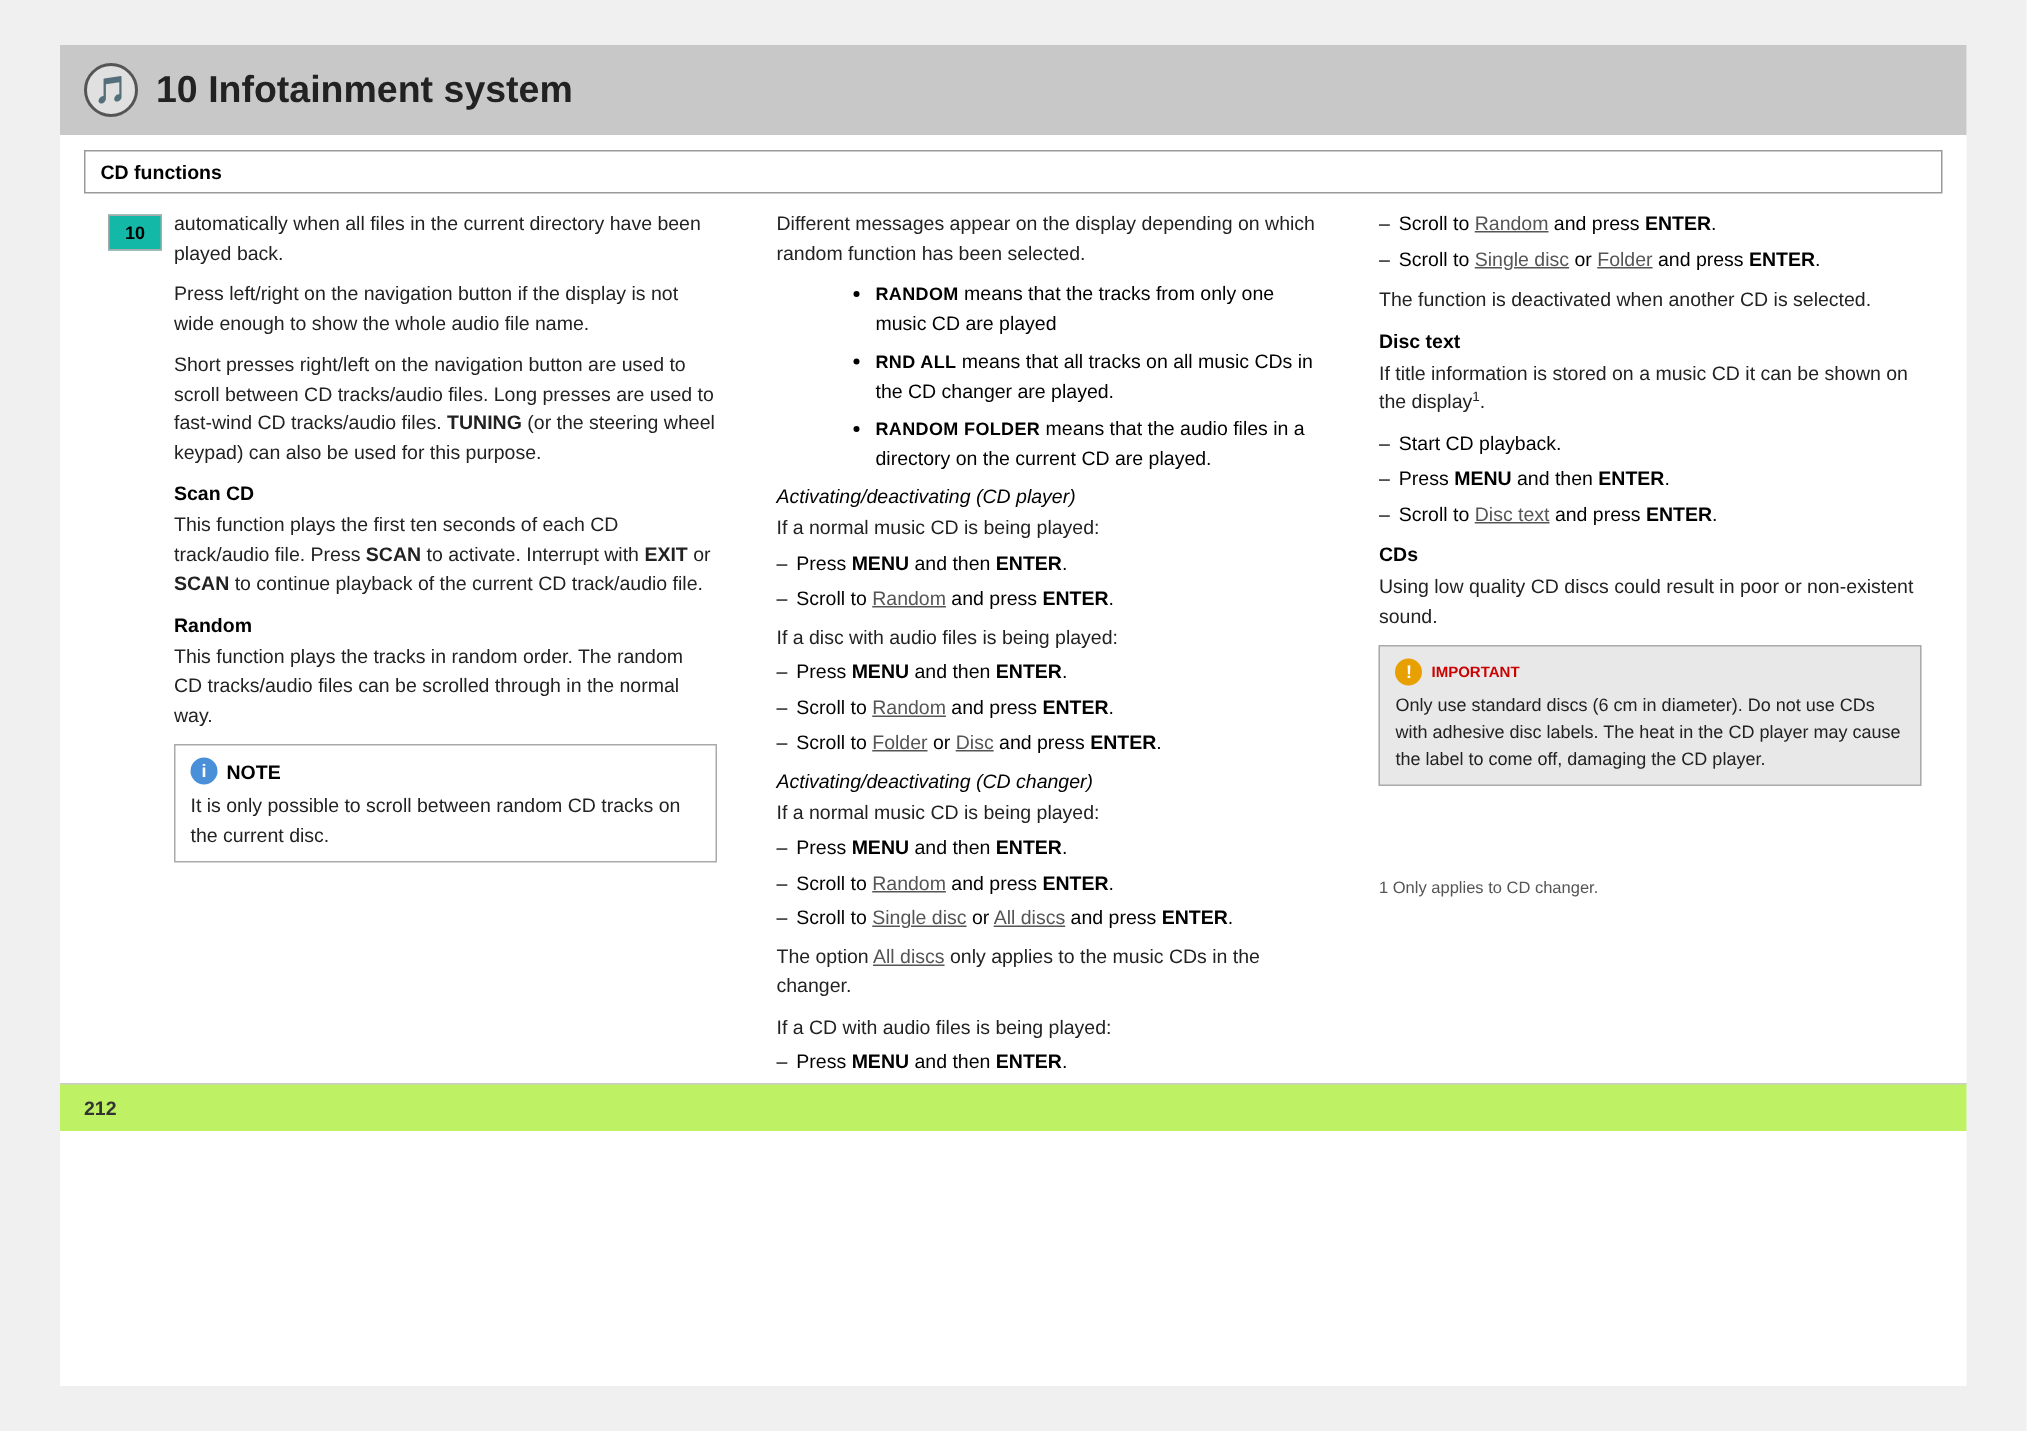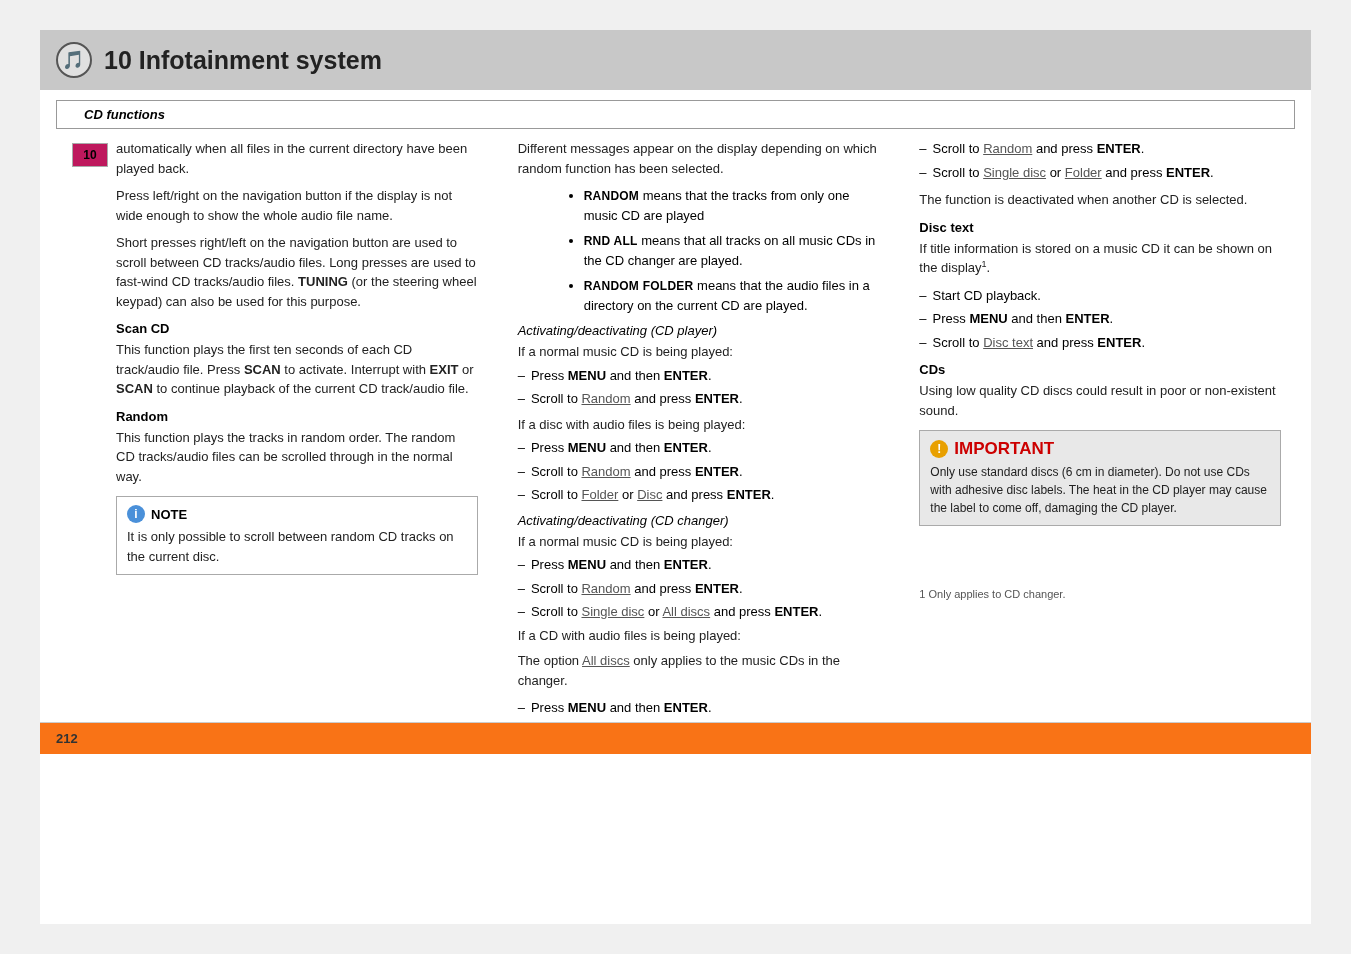--- a/index.html
+++ b/index.html
@@ -41,43 +41,42 @@
     }
     .chapter-title {
       font-size: 25px;
       font-weight: bold;
       color: #222;
     }
     
     .section-box {
       border: 1px solid #999;
       margin: 0 0 10px 0;
-      padding: 6px 27px;
+      padding: 6px 10px;
       background: #fff;
-      font-style: italic;
     }
     .section-box-title {
       font-weight: bold;
       font-size: 13px;
     }
     
     .content-area {
       display: flex;
       padding: 10px 0;
     }
     .left-margin {
       width: 60px;
       flex-shrink: 0;
       display: flex;
       flex-direction: column;
       align-items: flex-end;
       padding-right: 8px;
     }
     .page-tab {
-      background: #be185d;
+      background: #14b8a6;
       border: 1px solid #aaa;
       width: 36px;
       padding: 4px 0;
       text-align: center;
       font-size: 12px;
       font-weight: bold;
       margin-top: 4px;
     }
     .columns {
       flex: 1;
@@ -186,28 +185,28 @@
       display: flex;
       align-items: center;
       justify-content: center;
       font-size: 12px;
       font-weight: bold;
       margin-right: 6px;
       flex-shrink: 0;
     }
     .important-label {
       font-weight: bold;
-      font-size: 17px;
+      font-size: 10px;
       color: #c00;
     }
     
     .page-footer {
       border-top: 1px solid #ccc;
       padding: 8px 16px;
-      background: #f97316;
+      background: #bef264;
       display: flex;
       align-items: center;
     }
     .page-number {
       font-size: 13px;
       color: #333;
       font-weight: bold;
     }
     .footnote {
       font-size: 11px;
@@ -317,24 +316,24 @@
         </div>
         <div class="dash-item">
           <span class="dash">–</span>
           <span>Scroll to <span style="text-decoration:underline;color:#555;">Random</span> and press <span class="bold">ENTER</span>.</span>
         </div>
         <div class="dash-item">
           <span class="dash">–</span>
           <span>Scroll to <span style="text-decoration:underline;color:#555;">Single disc</span> or <span style="text-decoration:underline;color:#555;">All discs</span> and press <span class="bold">ENTER</span>.</span>
         </div>
 
-        <p style="margin-bottom:4px;">If a CD with audio files is being played:</p>
         <p style="margin-top:6px;">
           The option <span style="text-decoration:underline;color:#555;">All discs</span> only applies to the music CDs in the changer.
         </p>
+        <p style="margin-bottom:4px;">If a CD with audio files is being played:</p>
         <div class="dash-item">
           <span class="dash">–</span>
           <span>Press <span class="bold">MENU</span> and then <span class="bold">ENTER</span>.</span>
         </div>
       </div>
 
       <div class="col">
         <div class="dash-item">
           <span class="dash">–</span>
           <span>Scroll to <span style="text-decoration:underline;color:#555;">Random</span> and press <span class="bold">ENTER</span>.</span>

